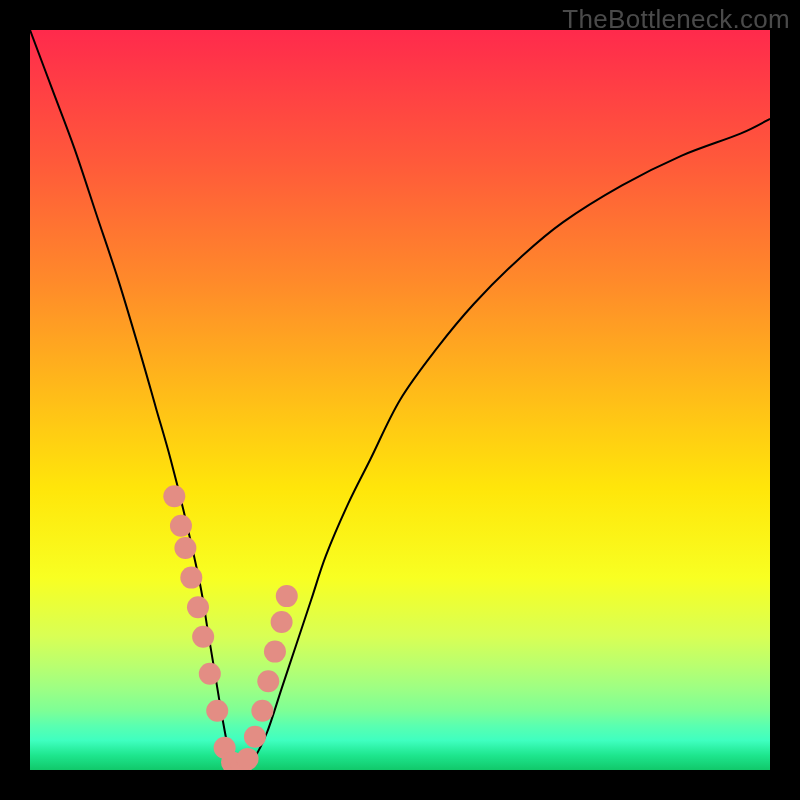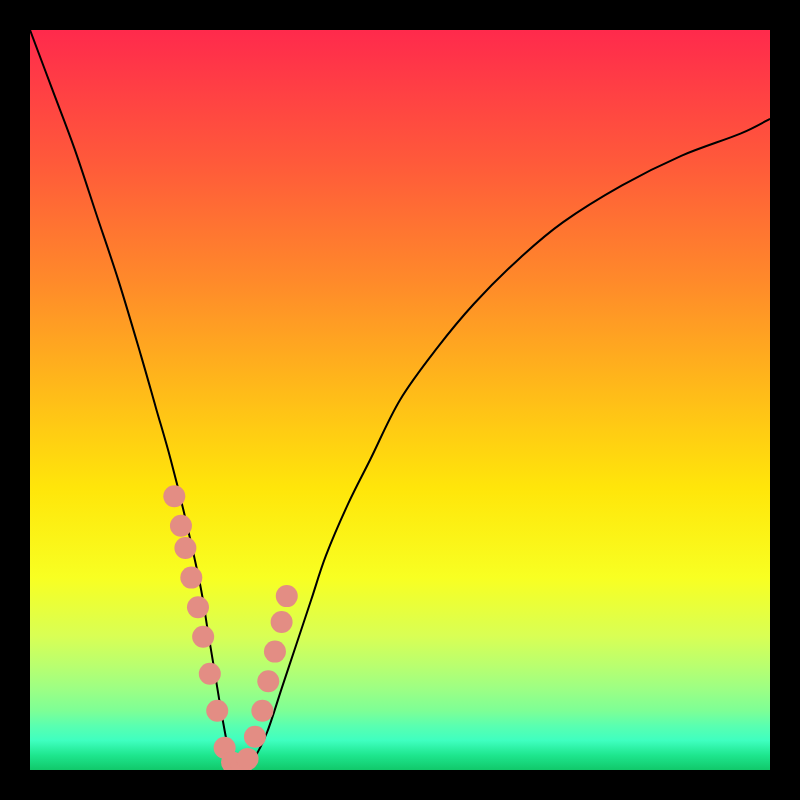--- a/index.html
+++ b/index.html
@@ -58,20 +58,21 @@
     width: 740px;
     height: 740px;
     pointer-events: none;
   }
 </style>
 </head>
 <body>
 
 <div class="outer">
 
+  <div class="watermark">TheBottleneck.com</div>
 
   <div class="plot">
     <svg class="curve" viewBox="0 0 740 740" preserveAspectRatio="none">
       <path id="main-curve" fill="none" stroke="#000000" stroke-width="2" d="M 0.00 0.00 C 3.70 9.87, 14.80 39.47, 22.20 59.20 C 29.60 78.93, 37.00 97.43, 44.40 118.40 C 51.80 139.37, 59.20 162.80, 66.60 185.00 C 74.00 207.20, 81.40 228.17, 88.80 251.60 C 96.20 275.03, 104.83 304.63, 111.00 325.60 C 117.17 346.57, 120.87 360.13, 125.80 377.40 C 130.73 394.67, 135.67 410.70, 140.60 429.20 C 145.53 447.70, 150.47 467.43, 155.40 488.40 C 160.33 509.37, 166.50 536.50, 170.20 555.00 C 173.90 573.50, 175.13 584.60, 177.60 599.40 C 180.07 614.20, 182.53 629.00, 185.00 643.80 C 187.47 658.60, 189.93 674.63, 192.40 688.20 C 194.87 701.77, 197.33 716.57, 199.80 725.20 C 202.27 733.83, 204.73 737.53, 207.20 740.00 C 209.67 742.47, 212.13 741.23, 214.60 740.00 C 217.07 738.77, 218.30 738.77, 222.00 732.60 C 225.70 726.43, 231.87 715.33, 236.80 703.00 C 241.73 690.67, 246.67 673.40, 251.60 658.60 C 256.53 643.80, 261.47 629.00, 266.40 614.20 C 271.33 599.40, 276.27 584.60, 281.20 569.80 C 286.13 555.00, 289.83 541.43, 296.00 525.40 C 302.17 509.37, 310.80 489.63, 318.20 473.60 C 325.60 457.57, 331.77 446.47, 340.40 429.20 C 349.03 411.93, 358.90 388.50, 370.00 370.00 C 381.10 351.50, 394.67 334.23, 407.00 318.20 C 419.33 302.17, 430.43 288.60, 444.00 273.80 C 457.57 259.00, 473.60 242.97, 488.40 229.40 C 503.20 215.83, 515.53 204.73, 532.80 192.40 C 550.07 180.07, 572.27 166.50, 592.00 155.40 C 611.73 144.30, 631.47 134.43, 651.20 125.80 C 670.93 117.17, 695.60 109.77, 710.40 103.60 C 725.20 97.43, 735.07 91.27, 740.00 88.80"></path>
       <g id="marker-group">
           <circle cx="144.30" cy="466.20" r="11" fill="#e38d84"></circle>
           <circle cx="150.96" cy="495.80" r="11" fill="#e38d84"></circle>
           <circle cx="155.40" cy="518.00" r="11" fill="#e38d84"></circle>
           <circle cx="161.32" cy="547.60" r="11" fill="#e38d84"></circle>
           <circle cx="167.98" cy="577.20" r="11" fill="#e38d84"></circle>

